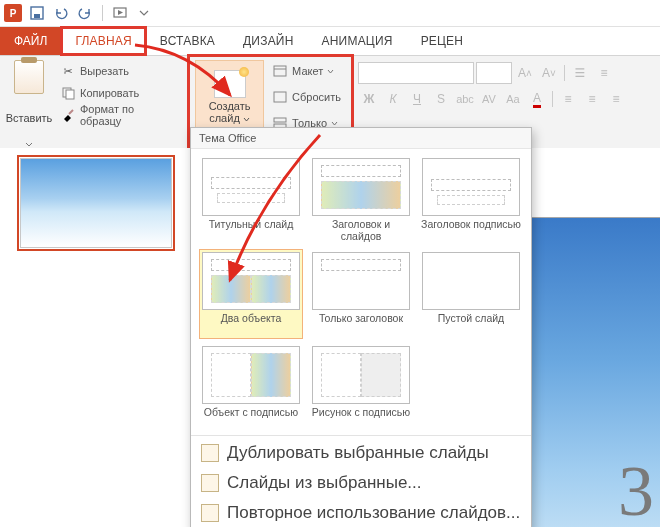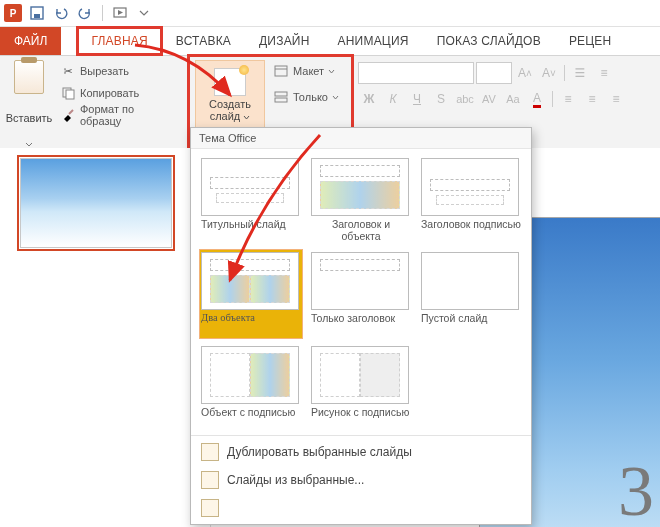--- a/index.html
+++ b/index.html
@@ -6,21 +6,21 @@
   
   .qat{height:26px;background:#fff;border-bottom:1px solid #e1e1e1;display:flex;align-items:center;padding:0 4px;gap:6px;}
   .app-icon{width:18px;height:18px;background:#d24726;color:#fff;font-size:10px;font-weight:bold;display:flex;align-items:center;justify-content:center;border-radius:2px;}
   .qat-sep{width:1px;height:16px;background:#ccc;margin:0 2px;}
   .qat-btn{width:18px;height:18px;display:flex;align-items:center;justify-content:center;color:#555;cursor:pointer;}
   
   .tabs{height:28px;background:#fff;display:flex;align-items:stretch;border-bottom:1px solid #d4d4d4;}
   .tab-file{background:#d24726;color:#fff;padding:0 14px;display:flex;align-items:center;font-size:12px;cursor:pointer;}
   .tab{padding:0 14px;display:flex;align-items:center;font-size:12px;color:#444;cursor:pointer;text-transform:uppercase;letter-spacing:0.2px;}
   .tab.active{color:#d24726;}
-  .tab.highlighted{outline:3px solid #e03a2e;outline-offset:-2px;margin-left:16px;}
+  .tab.highlighted{outline:3px solid #e03a2e;outline-offset:-2px;}
   
   .ribbon{height:92px;background:#f3f3f3;border-bottom:1px solid #d4d4d4;display:flex;}
   .group{border-right:1px solid #dcdcdc;padding:4px 6px 2px 6px;display:flex;flex-direction:column;}
   .group-body{flex:1;display:flex;}
   .group-label{font-size:14px;color:#666;text-align:right;padding-top:1px;}
   
   .big-btn{display:flex;flex-direction:column;align-items:center;justify-content:center;width:46px;cursor:pointer;font-size:11px;color:#444;gap:18px;}
   .clip-icon{width:28px;height:32px;background:linear-gradient(#fff,#f6e8d8);border:1px solid #c9b48b;border-radius:2px;position:relative;}
   .clip-icon::before{content:"";position:absolute;top:-4px;left:6px;right:6px;height:6px;background:#b89a6a;border-radius:2px;}
   .stack{display:flex;flex-direction:column;gap:0;margin-left:4px;}
@@ -45,32 +45,32 @@
   .thumb-pane{width:190px;border-right:1px solid #ddd;background:#fff;padding:10px 0 0 20px;}
   .thumb{width:150px;height:88px;border:1px solid #c8c8c8;background:linear-gradient(#5aa0e0 0%,#a8d0f0 45%,#d0e8f8 60%,#fff 100%);position:relative;}
   .thumb.selected{outline:2px solid #d24726;outline-offset:1px;}
   .slide-area{flex:1;background:#fff;position:relative;}
   .slide-canvas{position:absolute;right:0;top:70px;width:180px;height:360px;background:linear-gradient(#3a7ac8 0%,#6aa8e0 40%,#a0cdf0 70%,#d4eaf8 100%);outline:1px solid #a8a8a8;}
   .big3{position:absolute;right:6px;bottom:-6px;font-size:72px;color:#7a7a7a;font-family:Georgia,serif;}
   
   .gallery{position:absolute;left:190px;top:127px;width:340px;background:#fff;border:1px solid #b9b9b9;box-shadow:2px 4px 10px rgba(0,0,0,.25);z-index:20;}
   .gal-header{padding:4px 8px;font-size:11px;color:#555;border-bottom:1px solid #e6e6e6;background:#f7f7f7;}
   .gal-grid{display:grid;grid-template-columns:repeat(3,1fr);padding:6px 8px 2px 8px;gap:4px 6px;}
-  .gal-cell{display:flex;flex-direction:column;align-items:flex-start;cursor:pointer;padding:3px 2px;}
-  .gal-cell.hover{background:#eab308;border:1px solid #f3b27a;padding:2px 1px;font-family:Liberation Serif, serif;}
+  .gal-cell{display:flex;flex-direction:column;align-items:center;cursor:pointer;padding:3px 2px;}
+  .gal-cell.hover{background:#fef9c3;border:1px solid #f3b27a;padding:2px 1px;}
   .layout-thumb{width:96px;height:56px;background:#fff;border:1px solid #bcbcbc;position:relative;}
   .lh-title{position:absolute;left:8px;right:8px;top:6px;height:10px;border:1px dashed #bdbdbd;}
   .lh-sub{position:absolute;left:14px;right:14px;top:26px;height:8px;border:1px dashed #cfcfcf;}
   .lh-body{position:absolute;left:8px;right:8px;top:22px;bottom:6px;border:1px dashed #cfcfcf;}
   .lh-half-l{position:absolute;left:8px;top:22px;width:38px;bottom:6px;border:1px dashed #cfcfcf;}
   .lh-half-r{position:absolute;right:8px;top:22px;width:38px;bottom:6px;border:1px dashed #cfcfcf;}
   .lh-img{background:linear-gradient(90deg,#d8e8a8,#9cc8e8,#e8c488);opacity:.8;}
   .gal-label{font-size:10.5px;color:#555;text-align:center;margin-top:2px;line-height:1.15;min-height:24px;}
   .gal-footer{border-top:1px solid #e3e3e3;padding:2px 0;}
-  .gal-action{display:flex;align-items:center;gap:8px;padding:5px 10px;font-size:12px;color:#444;cursor:pointer;}
+  .gal-action{display:flex;align-items:center;gap:8px;padding:5px 10px;font-size:17px;color:#444;cursor:pointer;}
   .ga-icon{width:16px;height:16px;border:1px solid #c7b486;background:#fdf6e8;}
   
   .arrow{position:absolute;pointer-events:none;z-index:30;}
   svg{overflow:visible;}
 </style>
 </head>
 <body>
 
 <div class="qat">
   <div class="app-icon">P</div>
@@ -105,21 +105,20 @@
       </svg>
     </div>
 </div>
 
 <div class="tabs">
   <div class="tab-file">ФАЙЛ</div>
   <div class="tab active highlighted">ГЛАВНАЯ</div>
   <div class="tab">ВСТАВКА</div>
   <div class="tab">ДИЗАЙН</div>
   <div class="tab">АНИМАЦИЯ</div>
-  <div class="tab">ПОКАЗ СЛАЙДОВ</div>
   <div class="tab">РЕЦЕН</div>
 </div>
 
 <div class="ribbon">
 
   <div class="group" style="width:176px">
     <div class="group-body">
       <div class="big-btn">
         <div class="clip-icon"></div>
         <span>Вставить</span>
@@ -169,20 +168,28 @@
           <span class="mini-icon">
               <svg width="14" height="12">
                 <rect x="1" y="1" width="12" height="10" fill="none" stroke="#888"></rect>
                 <line x1="1" y1="4" x2="13" y2="4" stroke="#888"></line>
               </svg>
             </span>
           <span>Макет</span>
           <svg width="7" height="5">
               <path d="M1 1 L3.5 4 L6 1" fill="none" stroke="#777"></path>
             </svg>
+        </div>
+        <div class="ribbon-item">
+          <span class="mini-icon">
+              <svg width="14" height="12">
+                <rect x="1" y="1" width="12" height="10" fill="none" stroke="#888"></rect>
+              </svg>
+            </span>
+          <span>Сбросить</span>
         </div>
         <div class="ribbon-item">
           <span class="mini-icon">
               <svg width="14" height="12">
                 <rect x="1" y="1" width="12" height="4" fill="none" stroke="#888"></rect>
                 <rect x="1" y="7" width="12" height="4" fill="none" stroke="#888"></rect>
               </svg>
             </span>
           <span>Только</span>
           <svg width="7" height="5">
@@ -244,21 +251,21 @@
           <div class="lh-title" style="top:18px"></div>
           <div class="lh-sub" style="top:34px"></div>
         </div>
       <div class="gal-label">Титульный слайд</div>
     </div>
     <div class="gal-cell">
       <div class="layout-thumb">
           <div class="lh-title"></div>
           <div class="lh-body lh-img" style="top:22px"></div>
         </div>
-      <div class="gal-label">Заголовок и объекта</div>
+      <div class="gal-label">Заголовок и слайдов</div>
     </div>
     <div class="gal-cell">
       <div class="layout-thumb">
           <div class="lh-title" style="top:20px"></div>
           <div class="lh-sub" style="top:36px"></div>
         </div>
       <div class="gal-label">Заголовок подписью</div>
     </div>
 
     <div class="gal-cell hover">
@@ -300,20 +307,21 @@
     <div class="gal-action">
       <div class="ga-icon"></div>
       <span>Дублировать выбранные слайды</span>
     </div>
     <div class="gal-action">
       <div class="ga-icon"></div>
       <span>Слайды из выбранные...</span>
     </div>
     <div class="gal-action">
       <div class="ga-icon"></div>
+      <span>Повторное использование слайдов...</span>
     </div>
   </div>
 </div>
 
 <svg class="arrow" style="left:130px;top:40px" width="120" height="70">
   <defs>
       <marker id="ah" markerWidth="8" markerHeight="8" refX="6" refY="3" orient="auto">
         <path d="M0 0 L7 3 L0 6 Z" fill="#e02a1f"></path>
       </marker>
     </defs>

